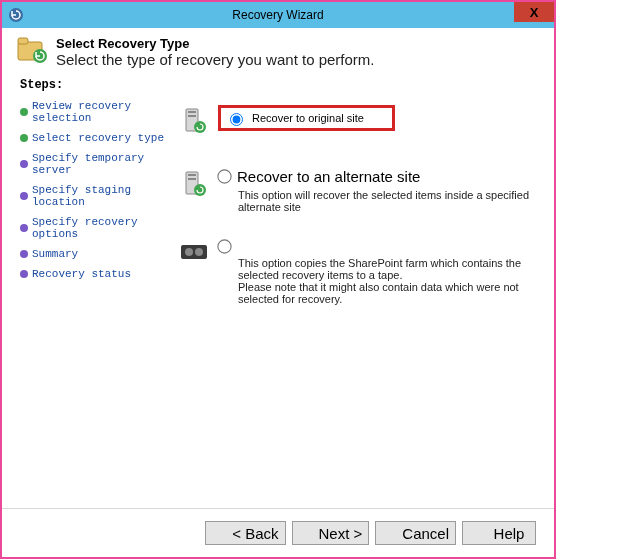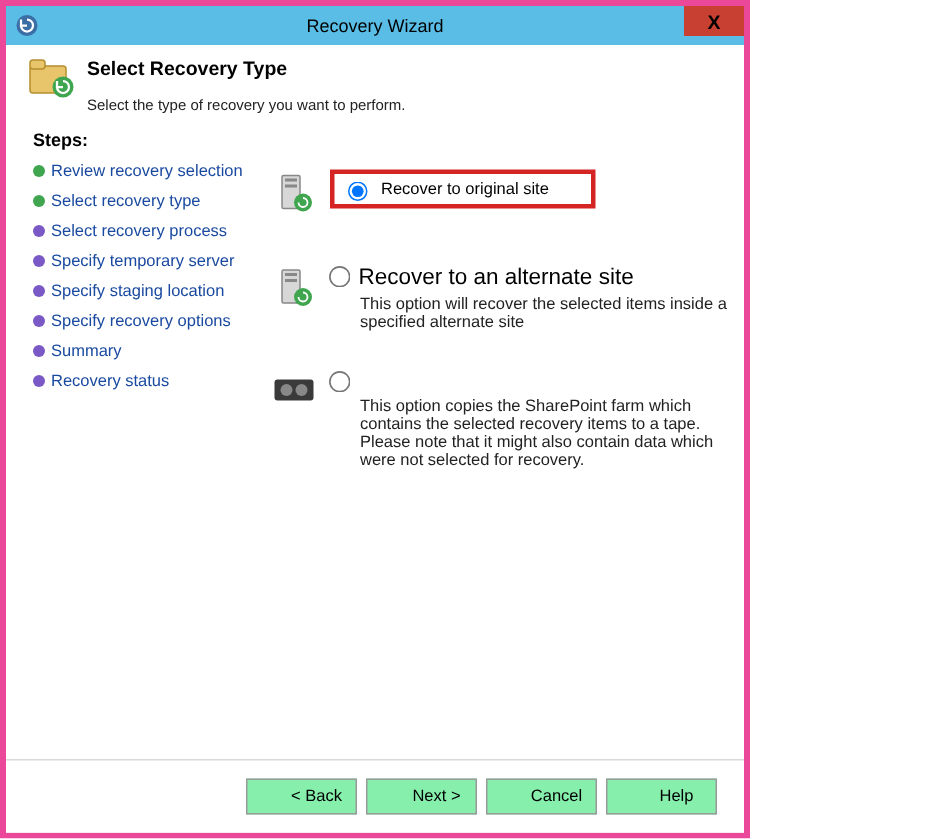--- a/index.html
+++ b/index.html
@@ -4,24 +4,24 @@
 <style>
   html, body {
     margin: 0;
     padding: 0;
     font-family: "Segoe UI", Tahoma, sans-serif;
     font-size: 11px;
     color: #000;
     background: #fff;
   }
   .window {
-    width: 500px;
+    width: 556px;
     height: 559px;
     box-sizing: border-box;
-    border: 4px solid #ec4899;
+    border: 2px solid #ec4899;
     display: flex;
     flex-direction: column;
   }
   .titlebar {
     height: 26px;
     background: #59bde6;
     display: flex;
     align-items: center;
     position: relative;
     color: #000;
@@ -73,33 +73,34 @@
     width: 32px;
     height: 28px;
     flex-shrink: 0;
   }
   .header-text .heading {
     font-size: 13px;
     font-weight: bold;
     color: #000;
   }
   .header-text .sub {
-    font-size: 10px;
+    font-size: 15px;
     color: #222;
-    margin-top: 12px;
+    margin-top: 0;
   }
   .main {
     flex: 1;
     display: flex;
     padding: 0 8px 0 18px;
     overflow: hidden;
   }
   .steps {
     width: 150px;
     flex-shrink: 0;
+    font-family: Liberation Mono, monospace;
   }
   .steps .steps-title {
     font-weight: bold;
     font-size: 12px;
     margin-bottom: 4px;
   }
   .step-item {
     display: flex;
     align-items: center;
     gap: 4px;
@@ -190,22 +191,22 @@
     align-items: center;
     justify-content: flex-end;
     gap: 6px;
     padding: 0 18px;
     background: #fff;
   }
   .footer button {
     min-width: 74px;
     height: 24px;
     border: 1px solid #9a9a9a;
-    background: #86efac;
-    font-size: 11px;
+    background: #e5e5e5;
+    font-size: 15px;
     cursor: pointer;
     padding-left: 26px;
   }
   .footer button:disabled,
   .footer button.disabled {
     color: #000;
   }
 </style>
 </head>
 <body>
@@ -252,24 +253,20 @@
         <div class="step-item done">
           <span class="bullet"></span>
           <span>Review recovery selection</span>
         </div>
         <div class="step-item done">
           <span class="bullet"></span>
           <span>Select recovery type</span>
         </div>
         <div class="step-item">
           <span class="bullet"></span>
-          <span>Select recovery process</span>
-        </div>
-        <div class="step-item">
-          <span class="bullet"></span>
           <span>Specify temporary server</span>
         </div>
         <div class="step-item">
           <span class="bullet"></span>
           <span>Specify staging location</span>
         </div>
         <div class="step-item">
           <span class="bullet"></span>
           <span>Specify recovery options</span>
         </div>

